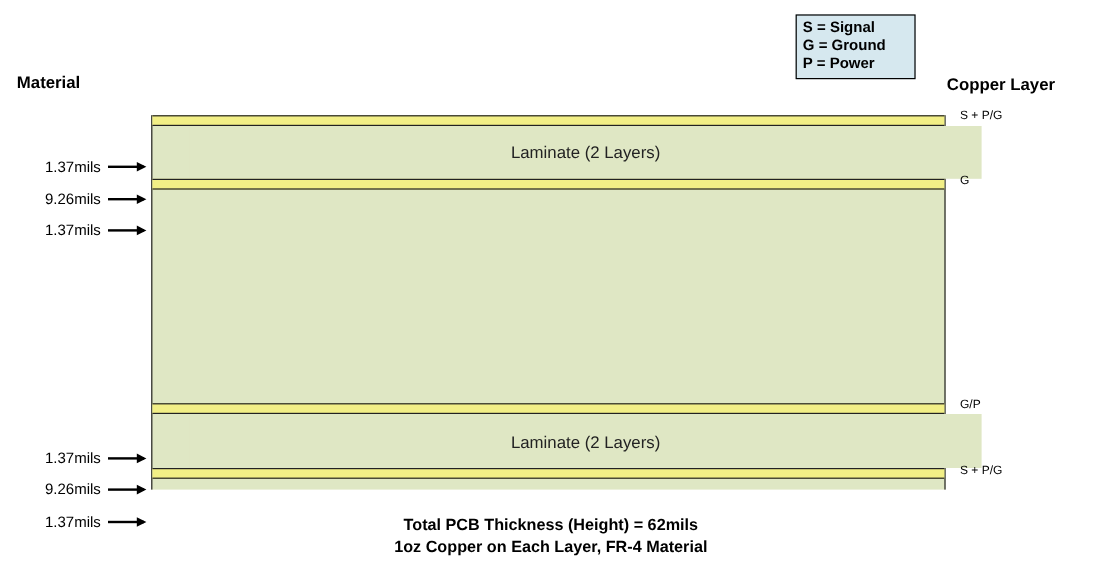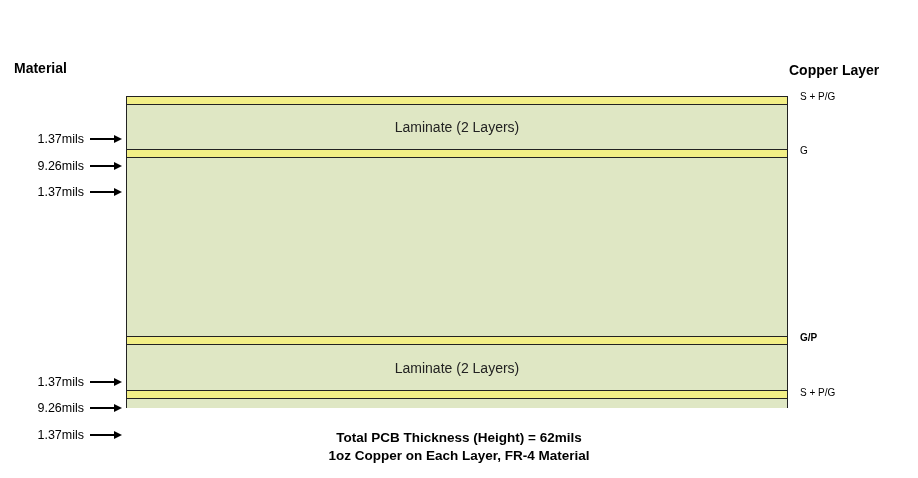--- a/index.html
+++ b/index.html
@@ -71,20 +71,21 @@
   .copper {
     background: #f2ef86;
     border-top: 1px solid #222222;
     border-bottom: 1px solid #222222;
   }
   .dielectric {
     background: #dfe7c4;
     display: flex;
     align-items: center;
     justify-content: center;
+    margin-left: 31px;
   }
   .dielectric-label {
     font-size: 14px;
     color: #222222;
     white-space: nowrap;
   }
 
   
   #band-copper-top      { top: 0px;   height: 9px; }
   #band-laminate-top    { top: 9px;   height: 44px; }
@@ -154,20 +155,25 @@
     white-space: nowrap;
   }
   #footer-line-1 { left: 0; top: 430px; }
   #footer-line-2 { left: 0; top: 448px; }
 </style>
 </head>
 <body>
 
 <div id="stage">
 
+  <div class="legend">
+    <div class="legend-line">S = Signal</div>
+    <div class="legend-line">G = Ground</div>
+    <div class="legend-line">P = Power</div>
+  </div>
 
   <div class="heading" id="thickness-heading">Material</div>
   <div class="heading" id="copper-heading">Copper Layer</div>
 
   <div id="stack">
     <div class="band copper" id="band-copper-top"></div>
     <div class="band dielectric" id="band-laminate-top">
       <span class="dielectric-label">Laminate (2 Layers)</span>
     </div>
     <div class="band copper" id="band-copper-2"></div>
@@ -198,19 +204,19 @@
     <span class="value">9.26mils</span>
     <span class="arrow"></span>
   </div>
   <div class="callout" style="left:14px; top:389px;">
     <span class="value">1.37mils</span>
     <span class="arrow"></span>
   </div>
 
   <div class="layer-label" style="top:91px;">S + P/G</div>
   <div class="layer-label" style="top:145px;">G</div>
-  <div class="layer-label" style="top:332px;font-weight:bold;">G/P</div>
+  <div class="layer-label" style="top:332px;">G/P</div>
   <div class="layer-label" style="top:387px;">S + P/G</div>
 
   <div class="footer" id="footer-line-1">Total PCB Thickness (Height) = 62mils</div>
   <div class="footer" id="footer-line-2">1oz Copper on Each Layer, FR-4 Material</div>
 
 </div>
 
 </body></html>

